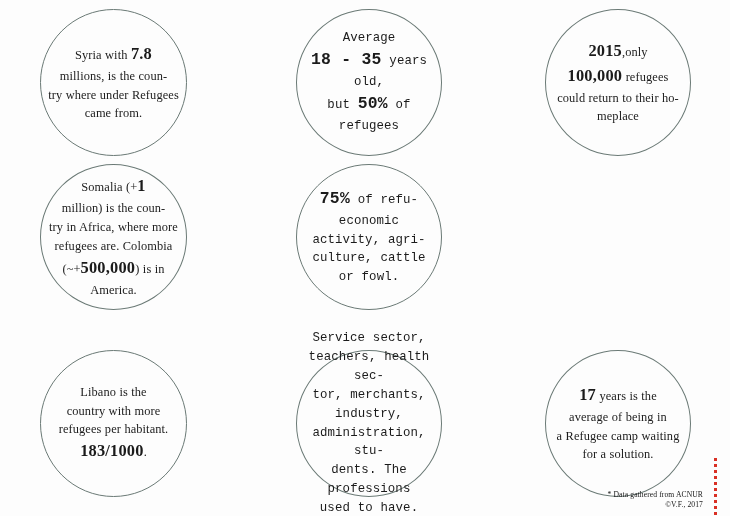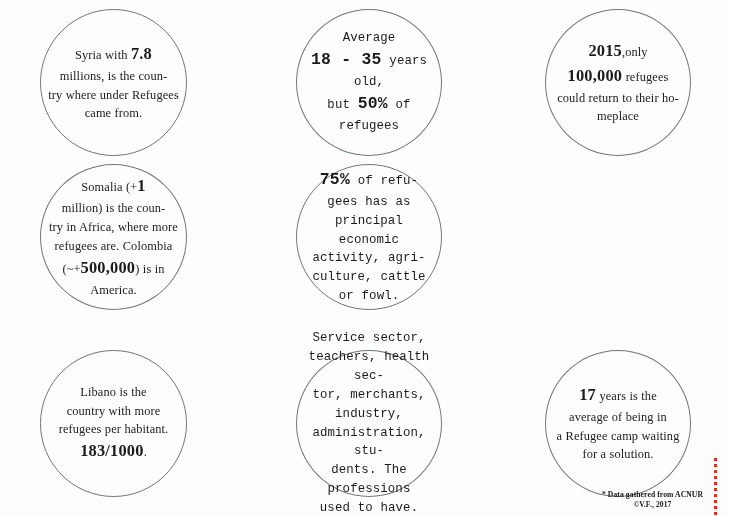--- a/index.html
+++ b/index.html
@@ -55,23 +55,23 @@
   .col-3 { left: 545px; width: 146px; }
   
   .row-1 { top: 9px;   height: 147px; }
   .row-2 { top: 164px; height: 146px; }
   .row-3 { top: 350px; height: 147px; }
 
   #source-note {
     position: absolute;
     right: 27px;
     bottom: 6px;
-    text-align: center;
+    text-align: right;
     font-family: "Liberation Serif", "DejaVu Serif", serif;
-    font-weight: 700;
+    font-weight: 400;
     font-size: 7.6px;
     line-height: 1.35;
     color: #161616;
     letter-spacing: 0.1px;
   }
   #edge-rule {
     position: absolute;
     right: 13px;
     top: 458px;
     width: 3px;
@@ -122,21 +122,20 @@
         <div><span>try in Africa, where more</span></div>
         <div><span>refugees are. Colombia</span></div>
         <div><span>(~+</span><b class="big">500,000</b><span>) is in</span></div>
         <div><span>America.</span></div>
       </div>
   </div>
 
   <div class="fact-circle col-2 row-2">
     <div class="fact-text" title="75% of refugees has as principal economic activity, agriculture, cattle or fowl.">
         <div><b class="big">75%</b><span> of refu-</span></div>
-        <div><span>gees has as principal</span></div>
         <div><span>economic activity, agri-</span></div>
         <div><span>culture, cattle or fowl.</span></div>
       </div>
   </div>
 
 
   <div class="fact-circle col-1 row-3">
     <div class="fact-text" title="Libano is the country with more refugees per habitant. 183/1000.">
         <div><span>Libano is the</span></div>
         <div><span>country with more</span></div>

